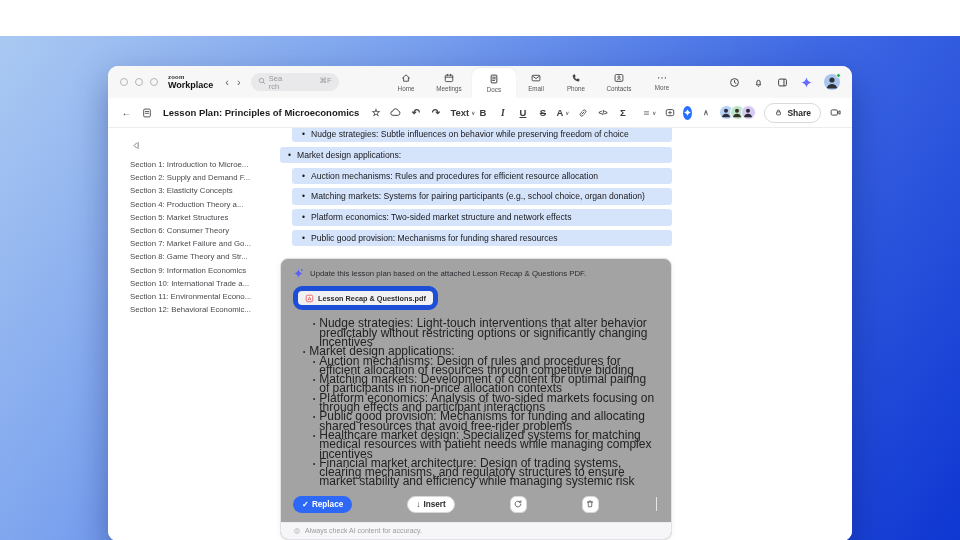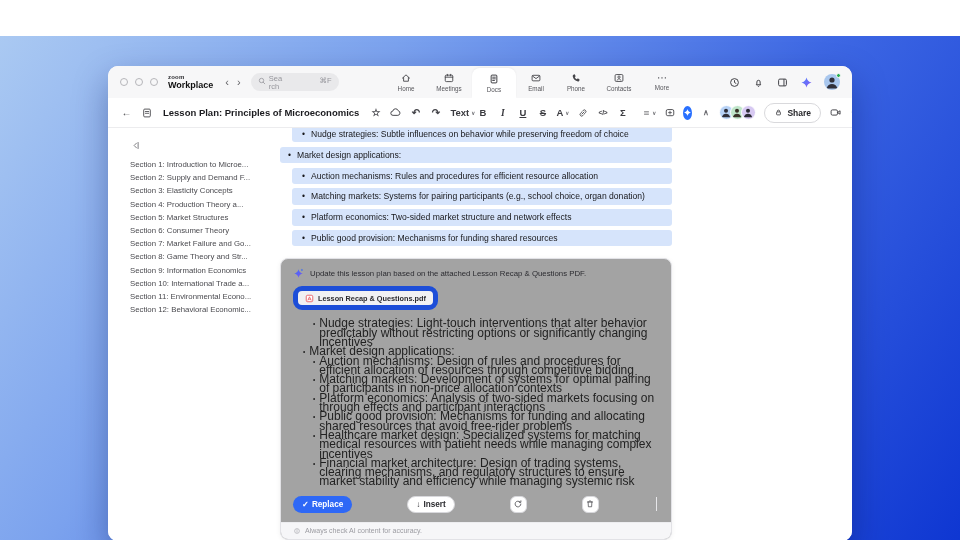--- a/index.html
+++ b/index.html
@@ -428,21 +428,21 @@
                   <span>Market design applications:</span>
                 </div>
 
                 <div class="ai-li" data-indent="1">
                   <span class="blt"></span>
                   <span>Auction mechanisms: Design of rules and procedures for efficient allocation of resources through competitive bidding</span>
                 </div>
 
                 <div class="ai-li" data-indent="1">
                   <span class="blt"></span>
-                  <span>Matching markets: Development of systems for optimal pairing of participants in non-price allocation contexts</span>
+                  <span>Matching markets: Development of content for optimal pairing of participants in non-price allocation contexts</span>
                 </div>
 
                 <div class="ai-li" data-indent="1">
                   <span class="blt"></span>
                   <span>Platform economics: Analysis of two-sided markets focusing on through effects and participant interactions</span>
                 </div>
 
                 <div class="ai-li" data-indent="1">
                   <span class="blt"></span>
                   <span>Public good provision: Mechanisms for funding and allocating shared resources that avoid free-rider problems</span>

